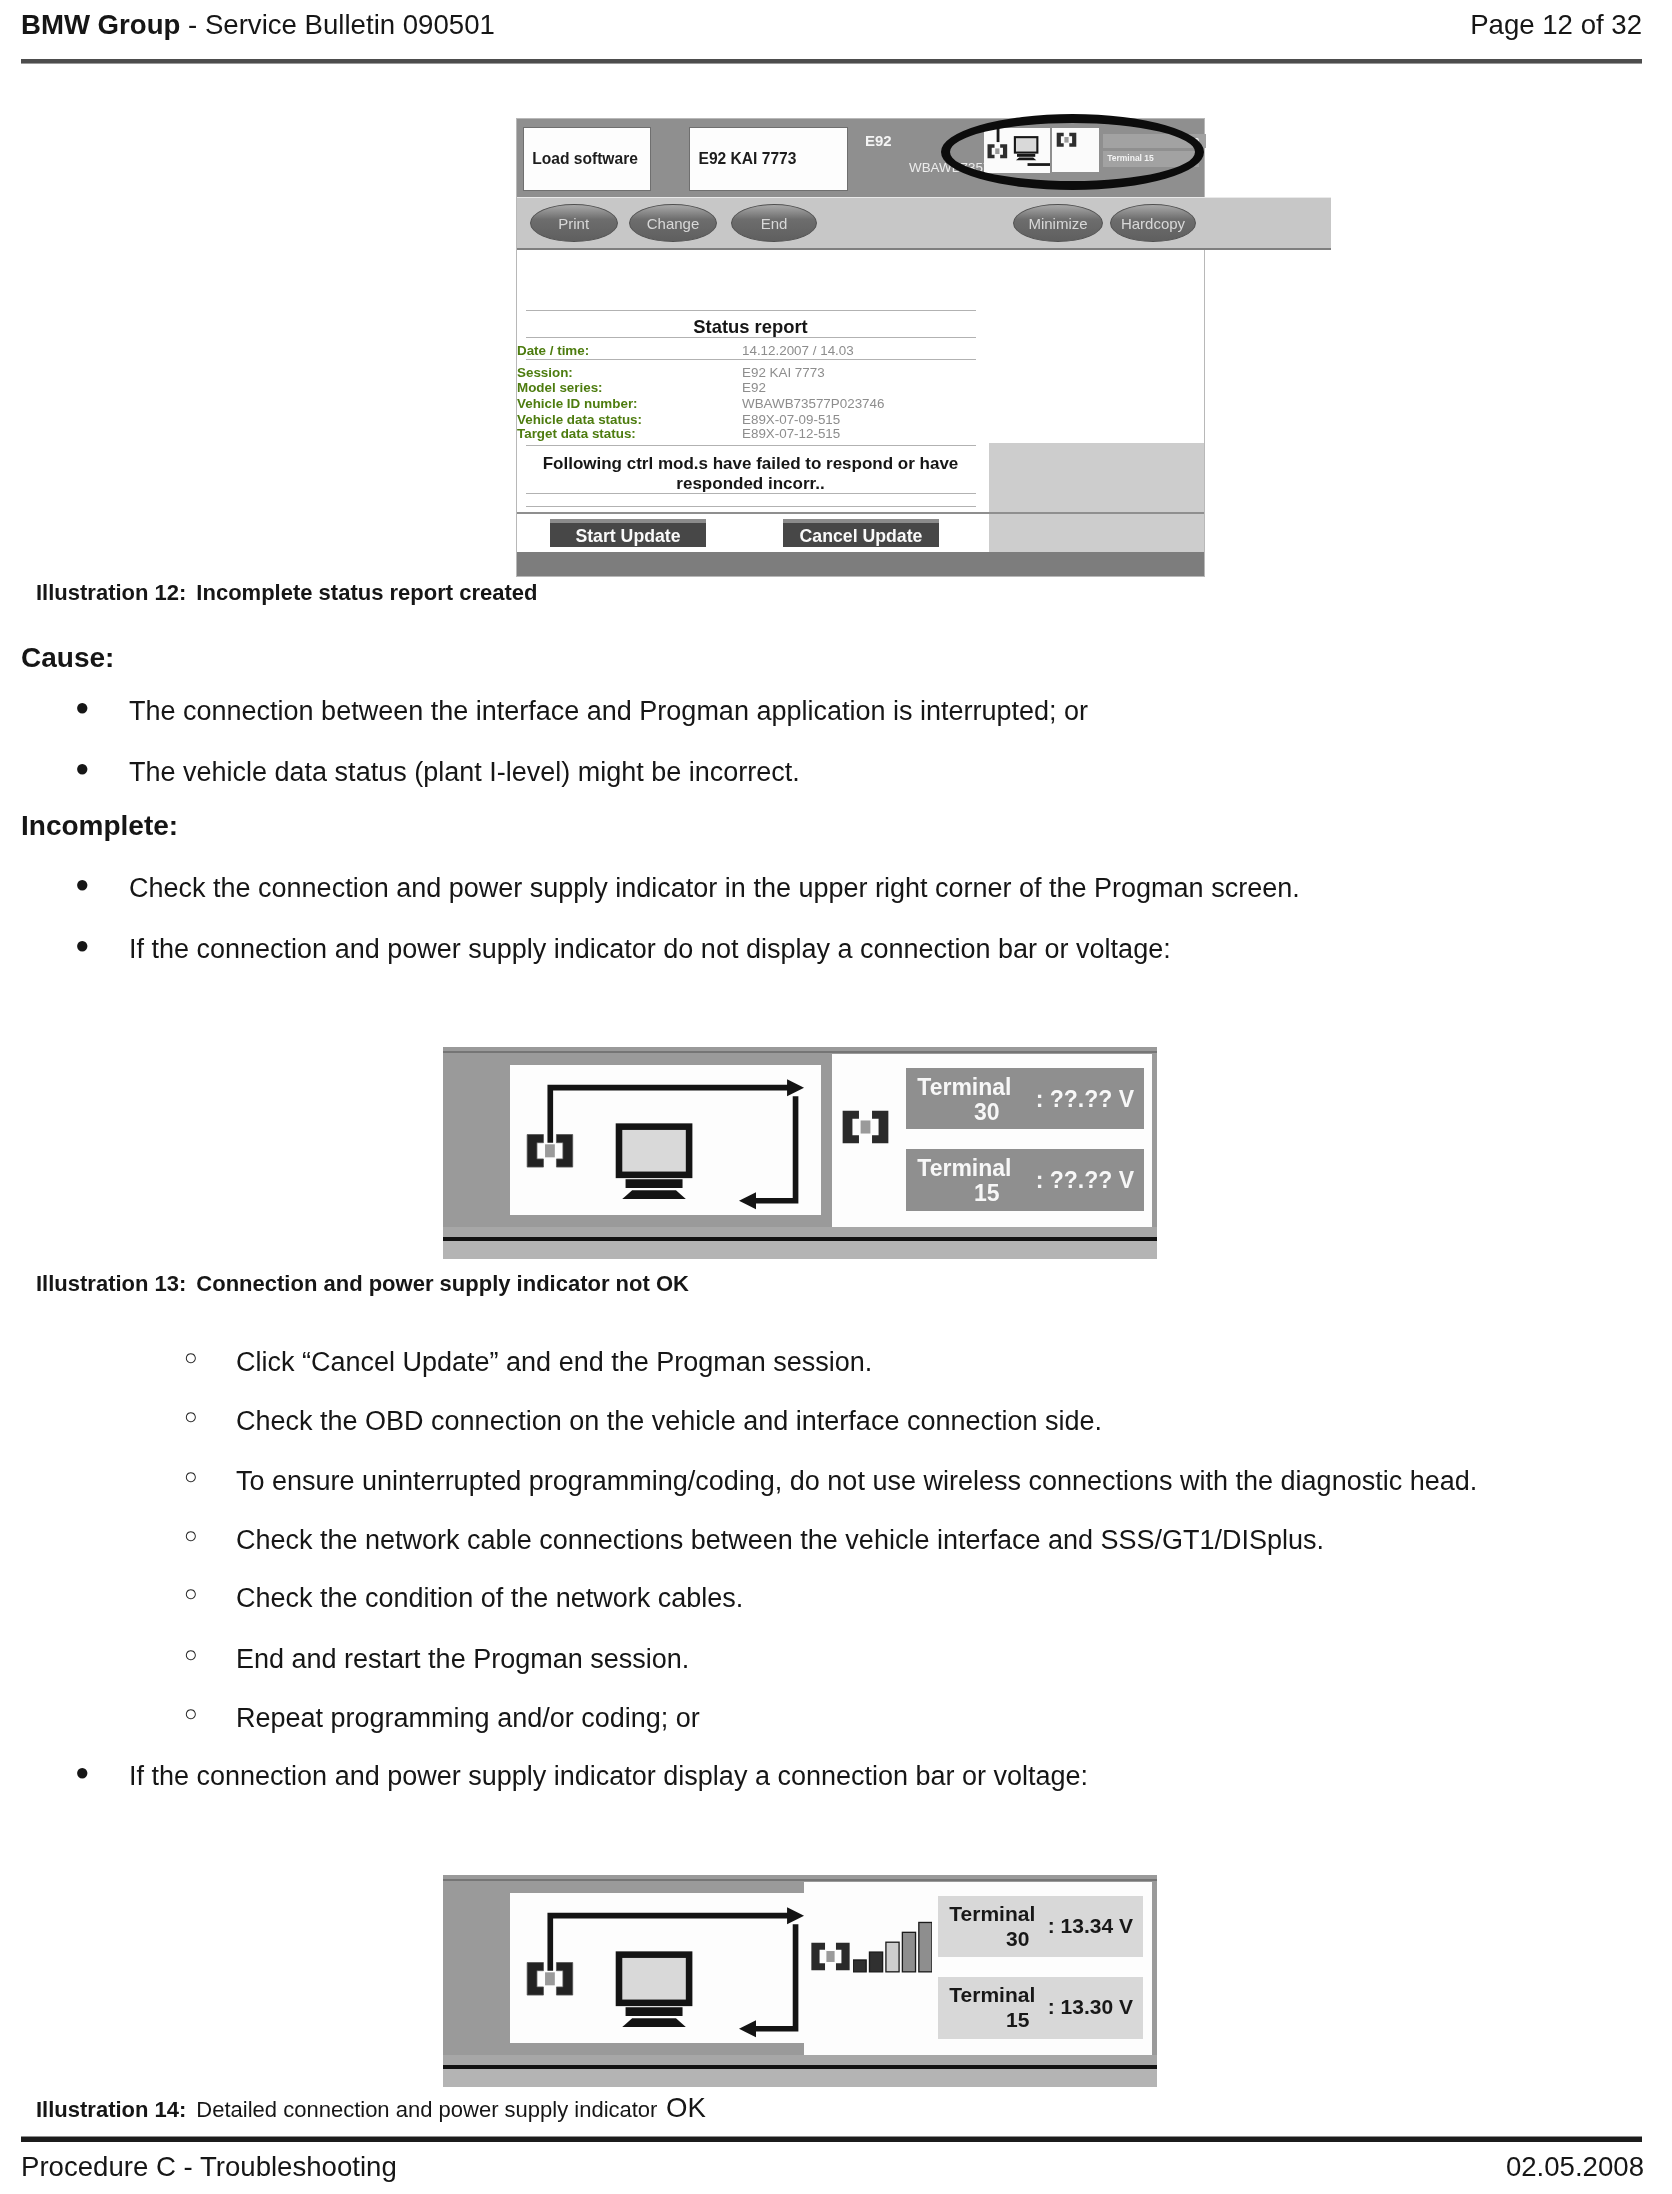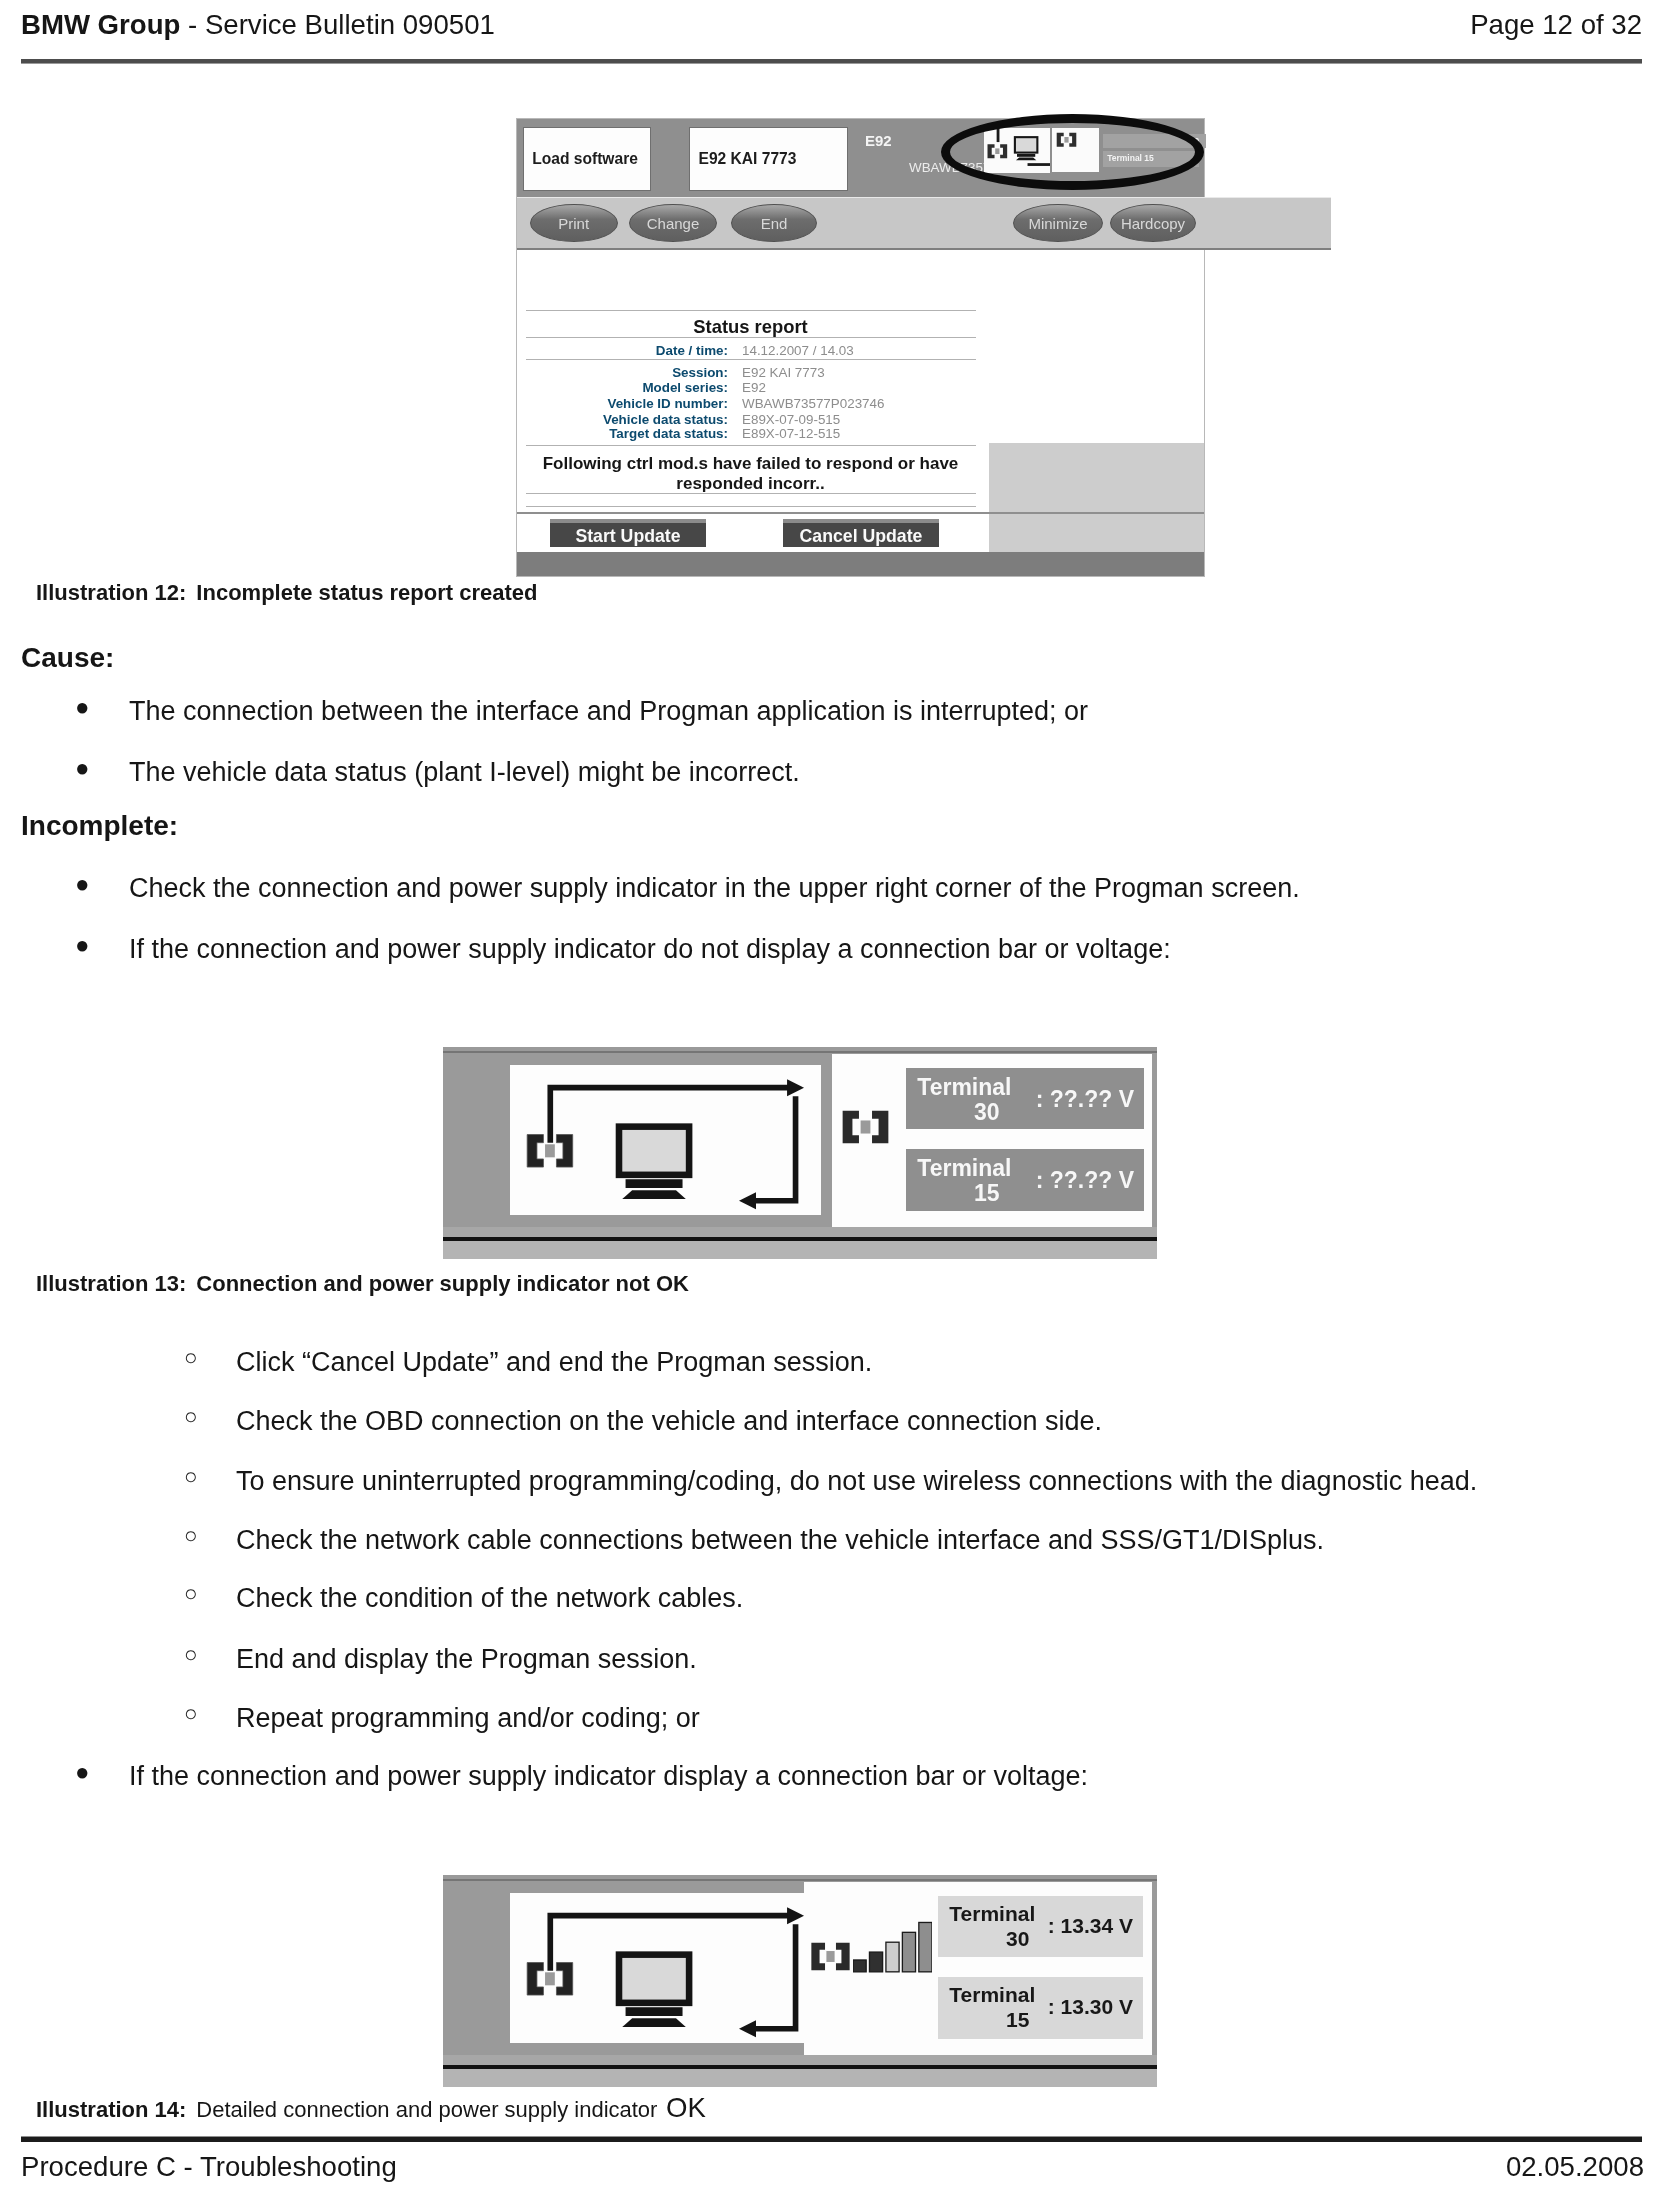--- a/index.html
+++ b/index.html
@@ -46,21 +46,21 @@
   .oval{position:absolute;top:5.7px;height:38px;border-radius:50%;
         background:linear-gradient(180deg,#a9a9a9,#6d6d6d 40%,#5f5f5f);
         border:1.4px solid #505050;color:#d8d8d8;font-size:15px;text-align:center;line-height:37px;box-sizing:border-box;}
   .ov-print{left:12.7px;width:88px;} .ov-change{left:112px;width:88px;} .ov-end{left:214px;width:86px;}
   .ov-min{left:496px;width:90px;} .ov-hard{left:593px;width:86px;}
   .pg-content{position:absolute;left:0;top:131px;width:687px;height:193px;background:#ffffff;}
   .pg-sidegray{position:absolute;left:472px;top:131px;width:215px;height:302px;background:#cdcdcd;}
   .sep{position:absolute;left:8.5px;width:450px;height:1.4px;background:#b2b2b2;}
   .rep-title{position:absolute;left:0;top:66px;width:467px;text-align:center;font-size:18.4px;font-weight:bold;}
   .rep-row{position:absolute;left:0;height:15.6px;font-size:13.4px;white-space:nowrap;}
-  .rep-row .lab{position:absolute;left:0;width:211px;text-align:right;font-weight:bold;color:#0c4a6e;}
+  .rep-row .lab{position:absolute;left:0;width:211px;font-weight:bold;color:#4d7c0f;}
   .rep-row .val{position:absolute;left:225px;color:#8d8d8d;}
   .rep-msg{position:absolute;left:0;width:467px;text-align:center;font-size:17px;font-weight:bold;}
   .fullline{position:absolute;left:0;top:393px;width:687px;height:2.1px;background:#8f8f8f;}
   .dkbtn{position:absolute;top:400px;height:28px;width:156px;background:#474747;border-top:4.2px solid #8b8b8b;
          color:#fafafa;font-size:17.7px;font-weight:bold;text-align:center;line-height:27px;box-sizing:border-box;}
   .dk-start{left:33px;} .dk-cancel{left:266px;}
   .pg-bottombar{position:absolute;left:0;top:433px;width:687px;height:24px;background:#7d7d7d;}
 
   
   .indic{position:absolute;left:443px;width:714px;height:212px;background:#9a9a9a;}
@@ -267,21 +267,21 @@
   <div class="li" style="top:1525px">
     <span class="mark2">○</span>
     <span class="t2">Check the network cable connections between the vehicle interface and SSS/GT1/DISplus.</span>
   </div>
   <div class="li" style="top:1583px">
     <span class="mark2">○</span>
     <span class="t2">Check the condition of the network cables.</span>
   </div>
   <div class="li" style="top:1644px">
     <span class="mark2">○</span>
-    <span class="t2">End and display the Progman session.</span>
+    <span class="t2">End and restart the Progman session.</span>
   </div>
   <div class="li" style="top:1703px">
     <span class="mark2">○</span>
     <span class="t2">Repeat programming and/or coding; or</span>
   </div>
 
   <div class="li" style="top:1761px">
     <span class="mark1">●</span>
     <span class="t1">If the connection and power supply indicator display a connection bar or voltage:</span>
   </div>

